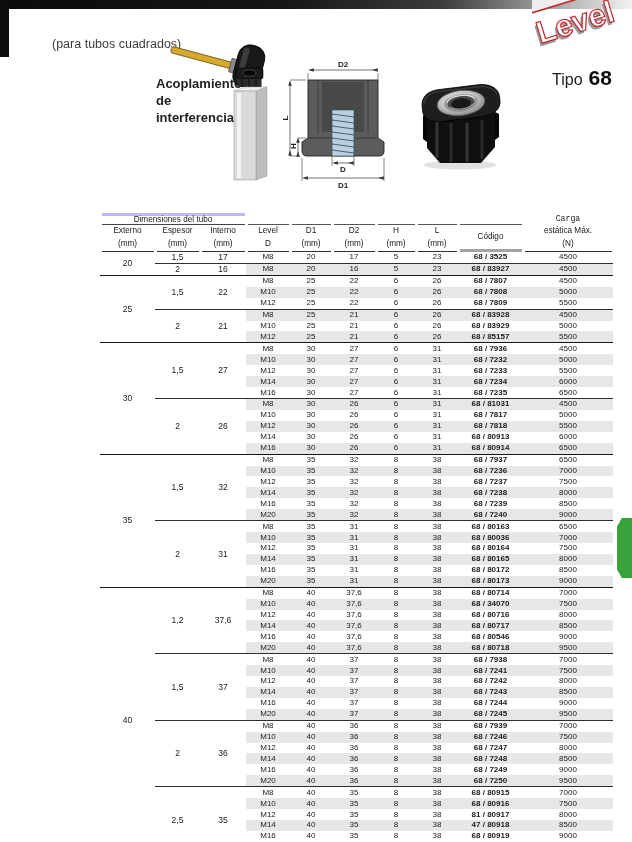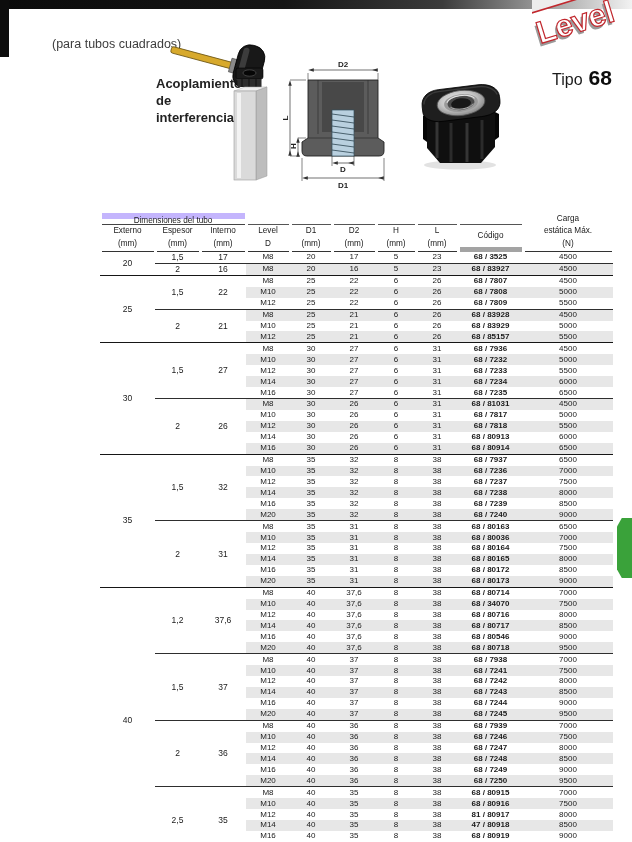--- a/index.html
+++ b/index.html
@@ -24,24 +24,24 @@
   .g-hammer{position:absolute;left:168px;top:36px;}
   .g-tube{position:absolute;left:226px;top:66px;}
   .g-section{position:absolute;left:274px;top:60px;}
   .g-photo{position:absolute;left:410px;top:76px;}
   .dim-label{font-size:8px;font-weight:700;fill:#222;font-family:"Liberation Sans",sans-serif;}
   
   .tbl-wrap{position:absolute;left:100px;top:213px;width:513px;}
   .thead-grid{display:grid;grid-template-columns:55px 45px 46px 44px 42px 44px 40px 42px 65px 90px;
     grid-template-rows:12px 13px 14px;font-size:8.2px;line-height:1;}
   .thead-grid>div{display:flex;align-items:center;justify-content:center;margin:0 1.5px;}
-  .h-dim{grid-row:1;grid-column:1/4;border-top:6px solid #c4b5fd;border-bottom:1px solid #444;}
+  .h-dim{grid-row:1;grid-column:1/4;border-top:3px solid #c4b5fd;border-bottom:1px solid #444;}
   .h-gap{grid-row:1;border-bottom:1px solid #555;}
-  .h-carga1{grid-row:1;grid-column:10;}
-  .h-codigo{grid-row:2/4;grid-column:9;border-bottom:5px solid #a3a3a3;}
+  .h-carga1{grid-row:1;grid-column:10;font-family:Liberation Mono, monospace;}
+  .h-codigo{grid-row:2/4;grid-column:9;border-bottom:3px solid #a3a3a3;}
   .r3{border-bottom:1px solid #333;}
   table.body{border-collapse:collapse;table-layout:fixed;width:513px;font-size:8px;line-height:1;}
   table.body td{height:10.93px;padding:0;text-align:center;vertical-align:middle;white-space:nowrap;overflow:hidden;}
   td.stripe{background:var(--stripe,#e7e7e7);}
   td.c-codigo{text-align:left;padding-left:14px;font-weight:700;}
   tr.sep-group>td{border-top:1px solid #2e2e2e;}
   tr.sep-section>td{border-top:1.5px solid #161616;}
   td.col-ext,td.col-esp,td.col-int{background:#fff;font-size:8.5px;}
 </style>
 </head>

